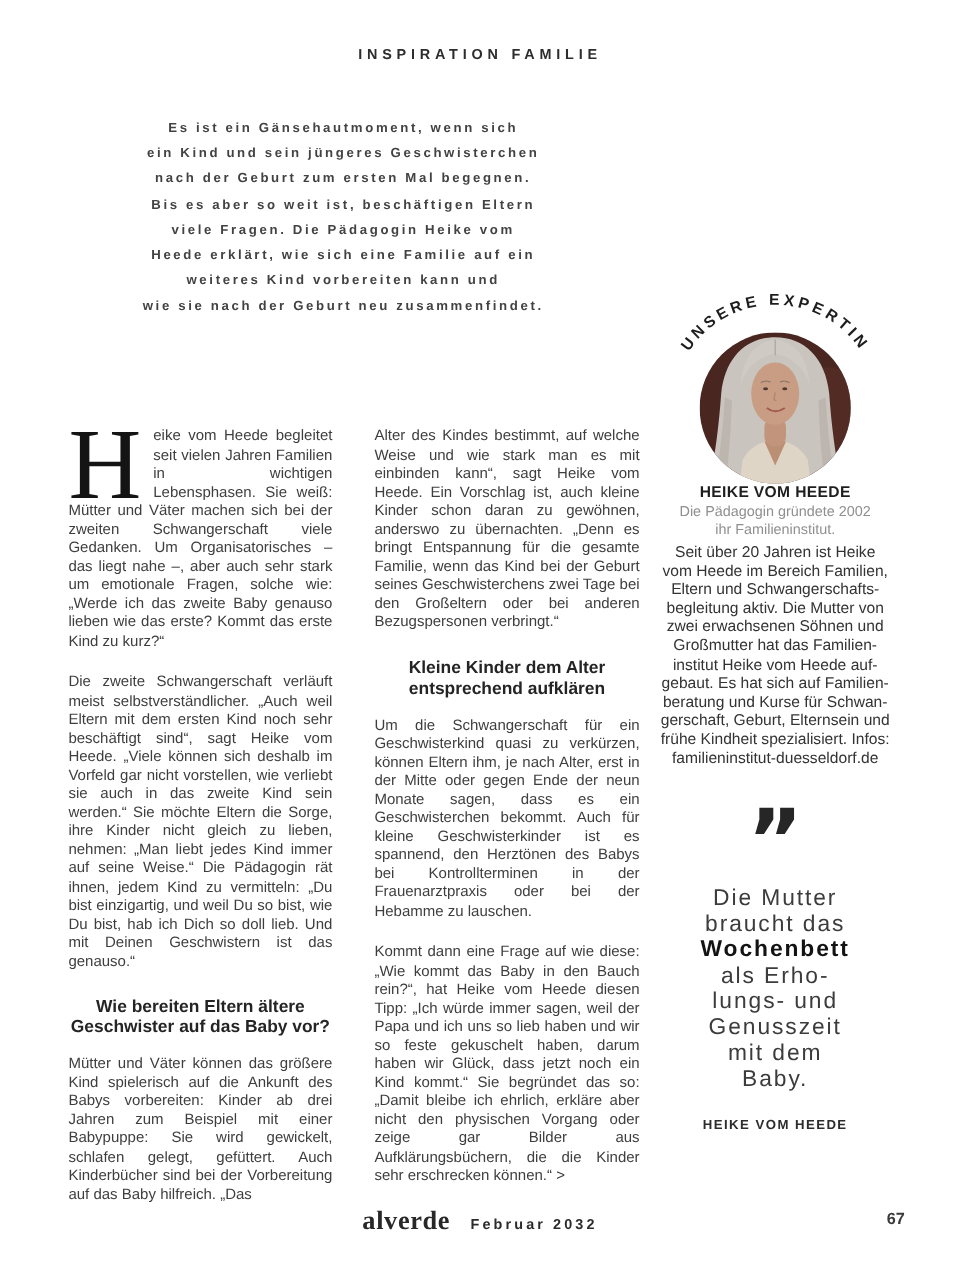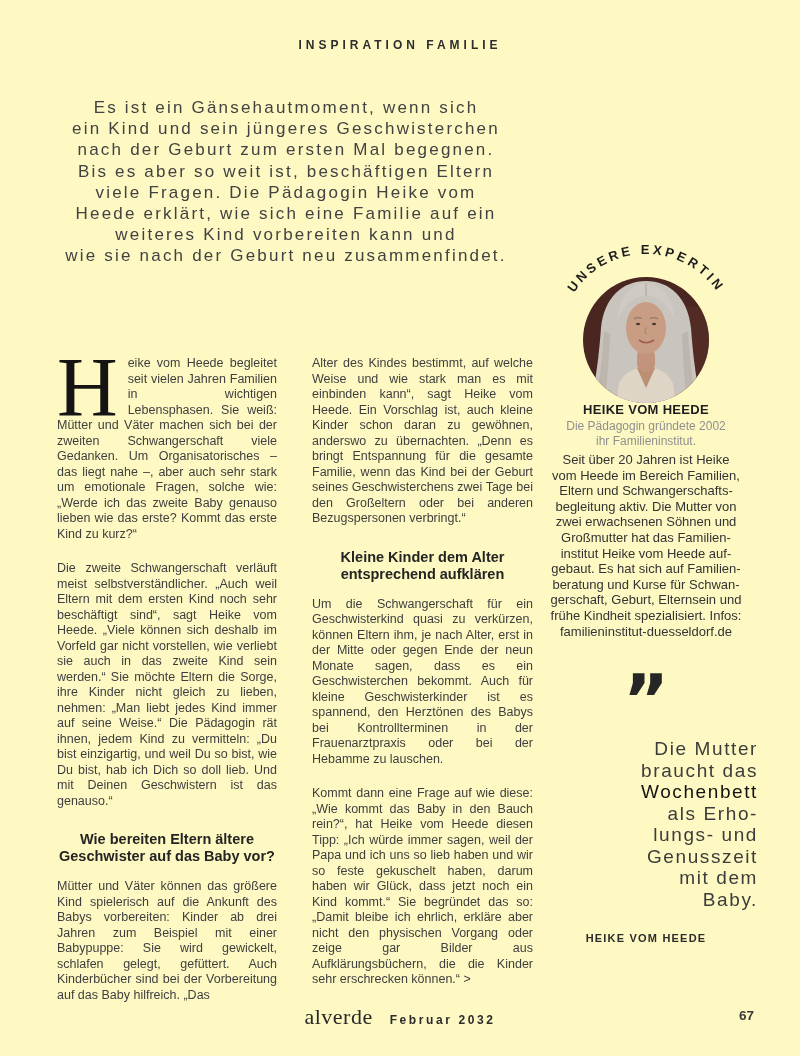--- a/index.html
+++ b/index.html
@@ -1,34 +1,34 @@
 <!DOCTYPE html>
 <html lang="de"><head>
 <meta charset="utf-8">
 <style>
   html,body { margin:0; padding:0; background:#e8e8e8; }
   .page {
     position:relative; width:800px; height:1056px; margin:0 auto;
-    background:#fef9c3; overflow:hidden;
+    background:#ffffff; overflow:hidden;
     font-family:"Liberation Sans","DejaVu Sans",sans-serif;
     color:#3e3e3e;
   }
 
   
   .kicker {
     position:absolute; top:38px; left:0; width:800px;
     text-align:center; font-size:12px; font-weight:700;
     letter-spacing:4px; color:#2d2d2d;
   }
 
   
   .intro {
     position:absolute; top:97px; left:30px; width:512px;
-    text-align:center; font-size:17px; line-height:21.2px;
-    font-weight:400; letter-spacing:2.2px; color:#424242;
+    text-align:center; font-size:11px; line-height:21.2px;
+    font-weight:700; letter-spacing:2.2px; color:#424242;
     white-space:pre-line;
   }
 
   
   .col {
     position:absolute; top:356px; width:220px;
     font-size:12.5px; line-height:15.5px; text-align:justify;
     color:#3e3e3e; hyphens:auto; -webkit-hyphens:auto;
   }
   .col-left { left:57px; }
@@ -67,37 +67,37 @@
   .pull-quote {
     position:absolute; left:534px; top:678px; width:224px;
     text-align:center;
   }
   .quote-mark {
     font-family:"DejaVu Sans",sans-serif; font-weight:700;
     font-size:70px; line-height:44px; height:46px; color:#262626;
   }
   .quote-text {
     margin-top:14px; font-size:19px; line-height:21.5px;
-    letter-spacing:1.6px; color:#3c3c3c; white-space:pre-line;text-align:right;
-  }
-  .quote-text b { font-weight:400; color:#131313; }
+    letter-spacing:1.6px; color:#3c3c3c; white-space:pre-line;
+  }
+  .quote-text b { font-weight:700; color:#131313; }
   .quote-attr {
     margin-top:22px; font-size:11px; font-weight:700;
     letter-spacing:1.2px; color:#2c2c2c;
   }
 
   
   .footer-center {
     position:absolute; top:1004px; left:40px; width:720px;
     text-align:center;
   }
   .footer-inner { display:inline-flex; align-items:baseline; gap:17px; }
   .logo {
     font-family:"Liberation Serif","DejaVu Serif",serif;
-    font-weight:400; font-size:22px; color:#282828; letter-spacing:0.5px;
+    font-weight:700; font-size:22px; color:#282828; letter-spacing:0.5px;
   }
   .issue {
     font-size:12px; font-weight:700; letter-spacing:2.6px; color:#2b2b2b;
   }
   .page-num {
     position:absolute; top:1008px; right:46px;
     font-size:13.5px; color:#3a3a3a;font-weight:bold;
   }
 </style>
 </head>

